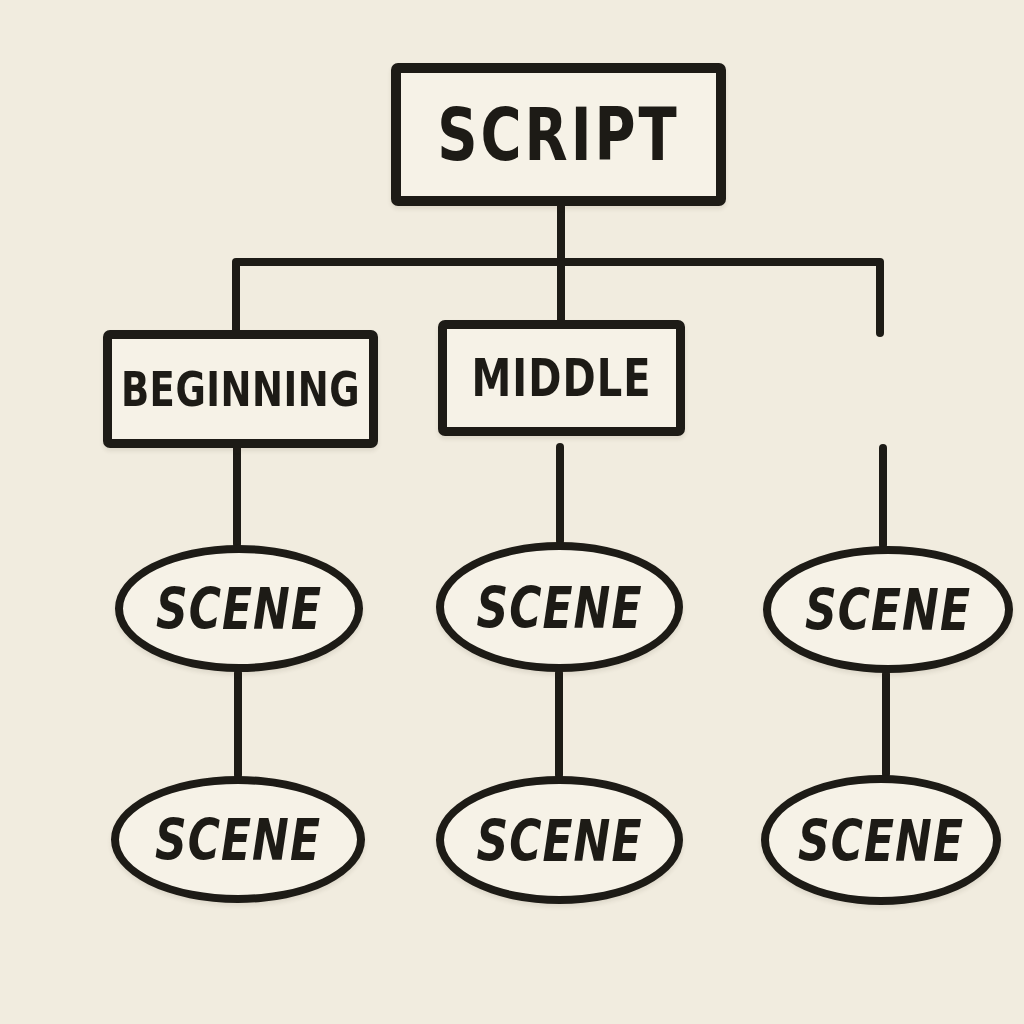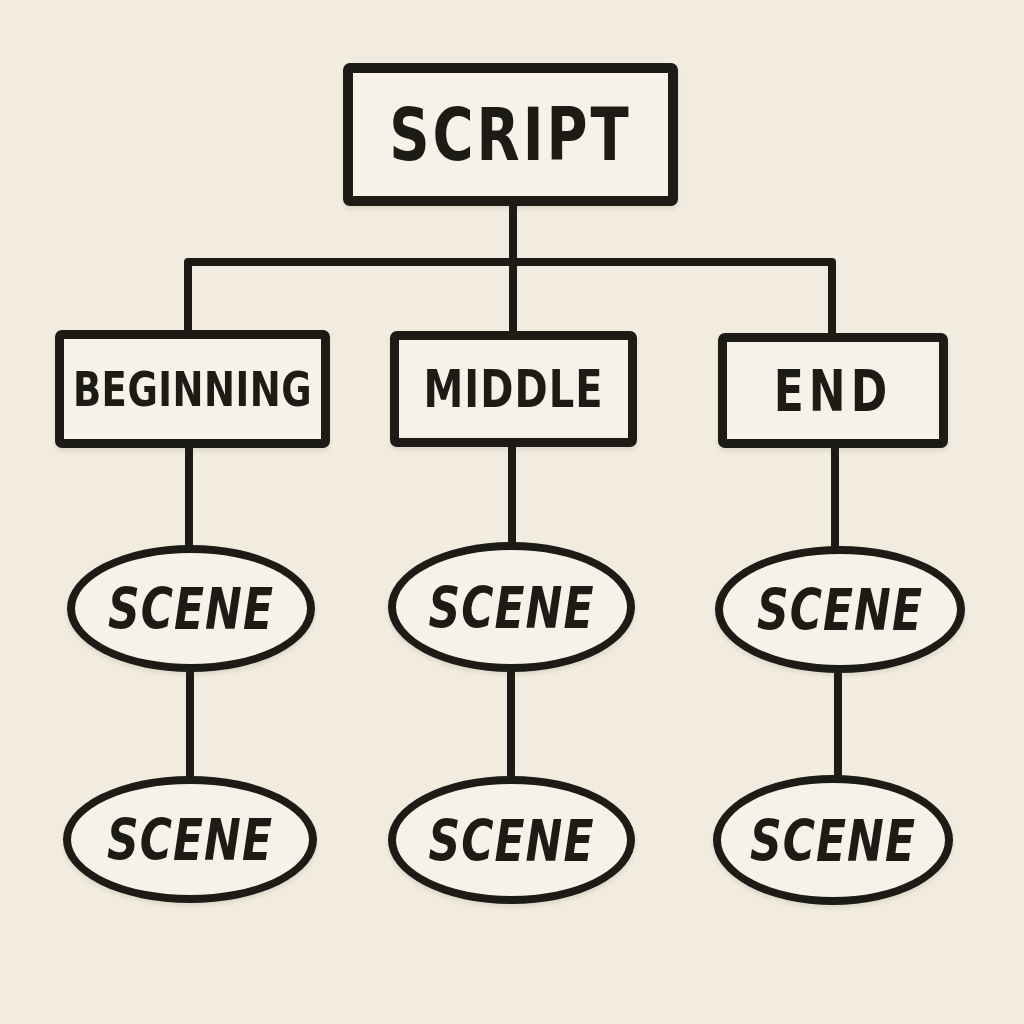--- a/index.html
+++ b/index.html
@@ -11,20 +11,21 @@
   html, body {
     width: 1024px; height: 1024px;
     background: var(--bg);
     font-family: "DejaVu Sans", "Liberation Sans", sans-serif;
     overflow: hidden;
   }
   .canvas {
     position: relative;
     width: 940px; height: 1024px;
     background: var(--bg);
+    margin-left: 48px;
   }
   
   .line {
     position: absolute;
     background: var(--ink);
     border-radius: 4px;
   }
   
   .node {
     position: absolute;
@@ -77,27 +78,24 @@
   <div class="line" style="left:834px; top:670px; width:8px; height:108px;"></div>
 
   <div class="node box root" style="left:343px; top:63px; width:335px; height:143px;">
     <span class="label root-label">SCRIPT</span>
   </div>
 
   <div class="node box" style="left:55px; top:330px; width:275px; height:118px;">
     <span class="label beginning-label">BEGINNING</span>
   </div>
 
-  <div class="node box" style="left:390px; top:331px; width:247px; height:116px;">
+  <div class="node box" style="left:390px; top:320px; width:247px; height:116px;">
     <span class="label middle-label">MIDDLE</span>
   </div>
 
-  <div class="node box" style="left:718px; top:333px; width:230px; height:115px;">
-    <span class="label end-label">END</span>
-  </div>
 
   <div class="node ellipse" style="left:67px; top:545px; width:248px; height:127px;">
     <span class="label scene-label">SCENE</span>
   </div>
 
   <div class="node ellipse" style="left:388px; top:542px; width:247px; height:130px;">
     <span class="label scene-label">SCENE</span>
   </div>
 
   <div class="node ellipse" style="left:715px; top:546px; width:250px; height:127px;">

